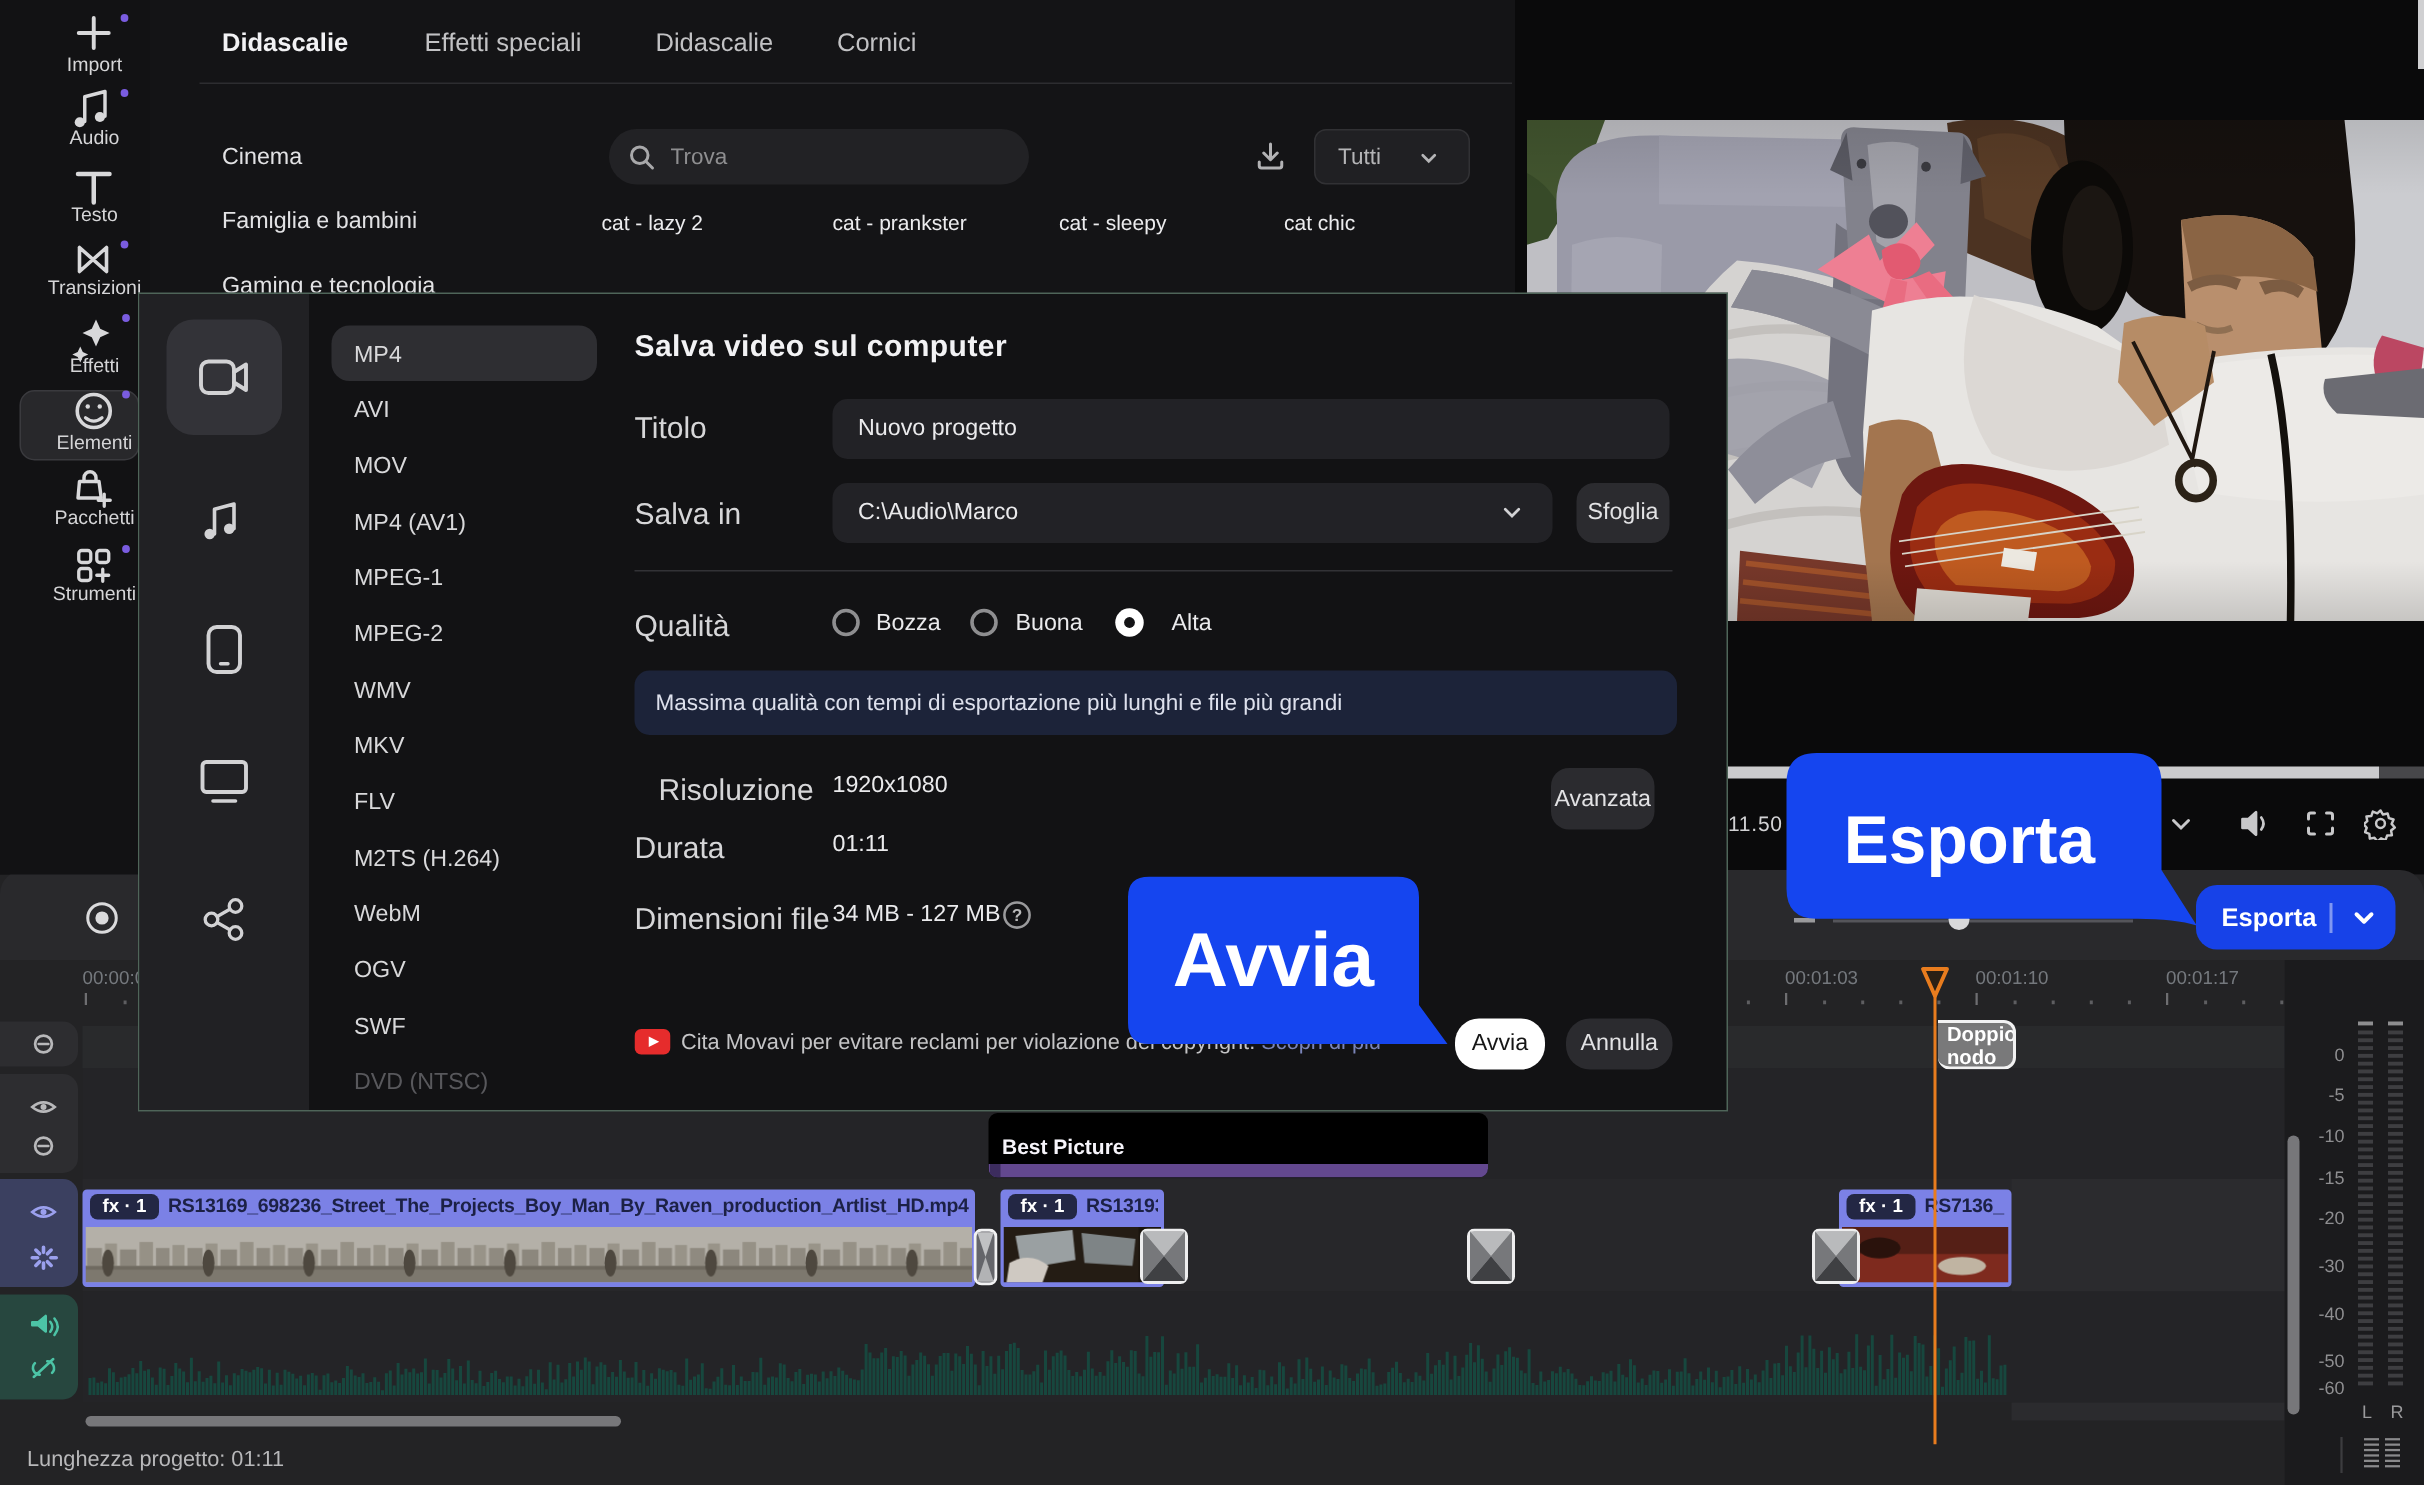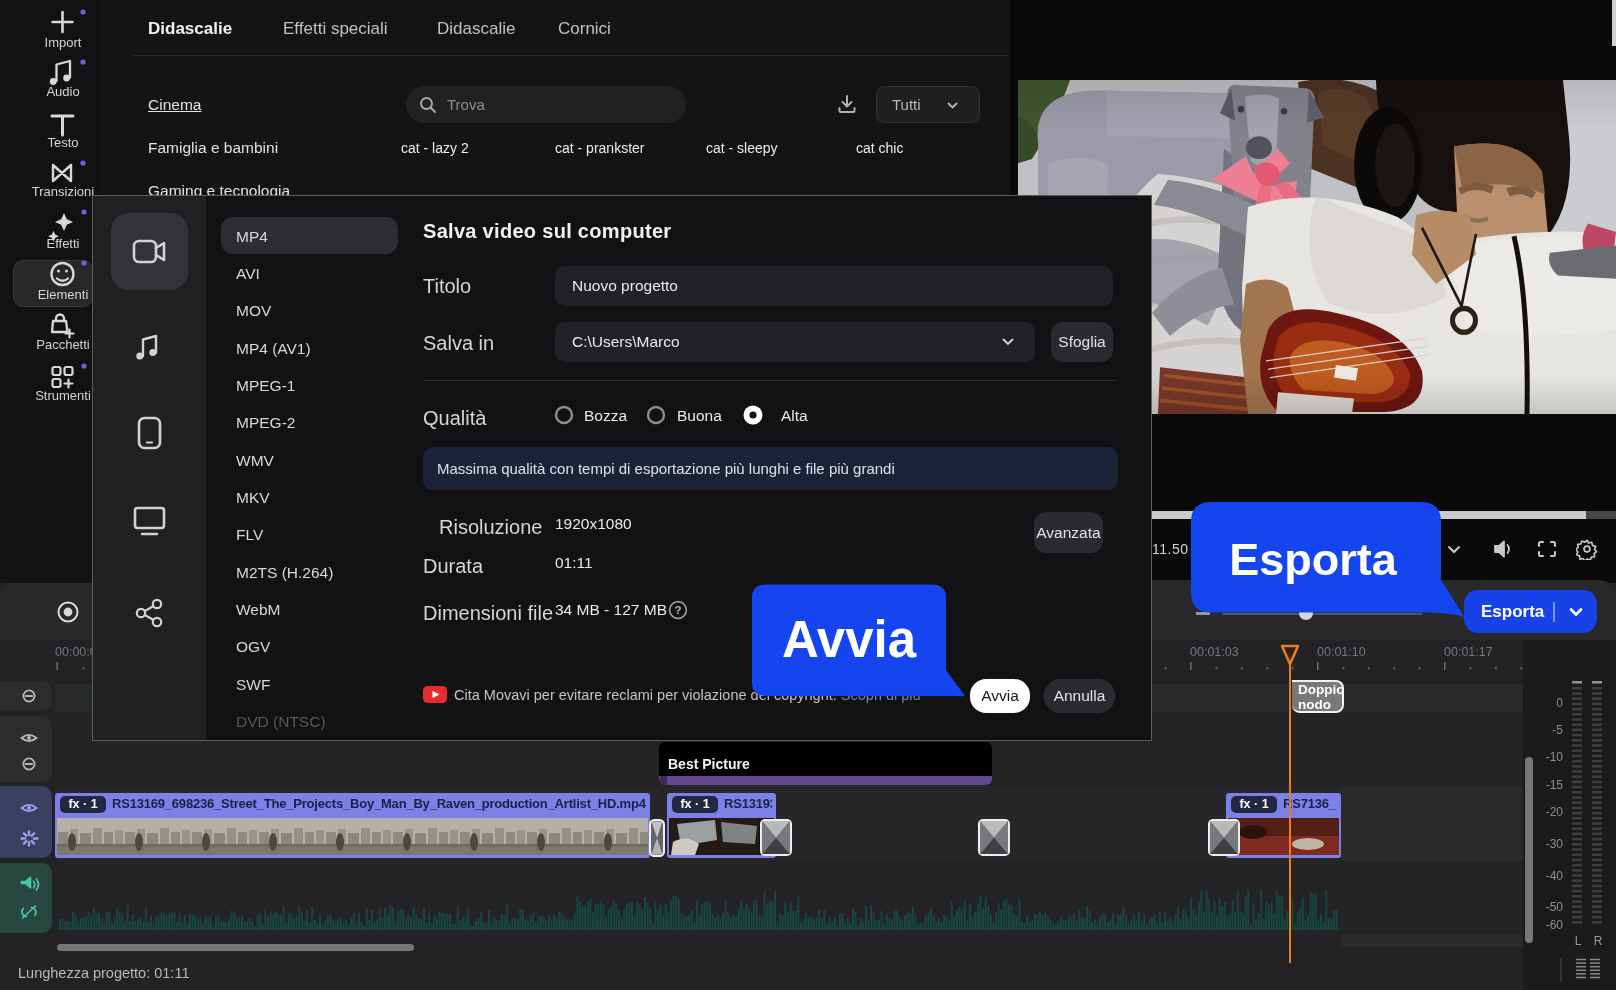--- a/index.html
+++ b/index.html
@@ -30,21 +30,21 @@
 </style>
 </head>
 <body>
 <div id="stage">
   <div class="abs" id="toppanel">
     <div class="tab" style="left:48px;color:#f2f2f4;font-weight:700;">Didascalie</div>
     <div class="tab" style="left:183px;">Effetti speciali</div>
     <div class="tab" style="left:337px;">Didascalie</div>
     <div class="tab" style="left:458px;">Cornici</div>
     <div class="abs" style="left:33px;top:55px;width:875px;height:1px;background:#2d2d30;"></div>
-    <div class="cat" style="top:96px;text-decoration:underline;">Cinema</div>
+    <div class="cat" style="top:96px;">Cinema</div>
     <div class="cat" style="top:139px;">Famiglia e bambini</div>
     <div class="cat" style="top:182px;">Gaming e tecnologia</div>
     <div class="abs" style="left:306px;top:86px;width:280px;height:37px;background:#222225;border-radius:19px;"></div>
     <svg class="abs" style="left:318px;top:95px;" width="20" height="20" viewBox="0 0 20 20">
         <circle cx="8.5" cy="8.5" r="5.5" fill="none" stroke="#a8a8aa" stroke-width="2"></circle>
         <path d="M12.8 12.8 L17 17" stroke="#a8a8aa" stroke-width="2" stroke-linecap="round"></path>
       </svg>
     <div class="abs" style="left:347px;top:96px;font-size:15px;color:#8e8e90;">Trova</div>
     <svg class="abs" style="left:736px;top:93px;" width="22" height="22" viewBox="0 0 22 22" fill="none" stroke="#b2b2b4" stroke-width="2" stroke-linecap="round" stroke-linejoin="round">
         <path d="M11 3 v10 M6.5 9 l4.5 4.5 L15.5 9 M3.5 15 v2.5 a1.5 1.5 0 0 0 1.5 1.5 h12 a1.5 1.5 0 0 0 1.5 -1.5 V15"></path>
@@ -529,21 +529,21 @@
     <div class="fmt" style="top:405px;">WebM</div>
     <div class="fmt" style="top:442px;">OGV</div>
     <div class="fmt" style="top:480px;">SWF</div>
     <div class="fmt" style="top:517px;color:#58585c;">DVD (NTSC)</div>
     <div class="abs" style="left:330px;top:24px;font-size:20px;font-weight:700;color:#f2f2f4;letter-spacing:0.3px;">Salva video sul computer</div>
     <div class="dlabel" style="left:330px;top:79px;">Titolo</div>
     <div class="dinput" style="left:462px;top:70px;width:558px;height:40px;"></div>
     <div class="dvalue" style="left:479px;top:81px;">Nuovo progetto</div>
     <div class="dlabel" style="left:330px;top:136px;">Salva in</div>
     <div class="dinput" style="left:462px;top:126px;width:480px;height:40px;"></div>
-    <div class="dvalue" style="left:479px;top:137px;">C:\Users\Marco</div>
+    <div class="dvalue" style="left:479px;top:137px;">C:\Audio\Marco</div>
     <svg class="abs" style="left:908px;top:140px;" width="14" height="12" viewBox="0 0 14 12" fill="none" stroke="#d2d2d4" stroke-width="1.8" stroke-linecap="round">
         <path d="M2.5 3.5 l4.5 4.5 4.5 -4.5"></path>
       </svg>
     <div class="dbtn" style="left:958px;top:126px;width:62px;height:40px;">Sfoglia</div>
     <div class="abs" style="left:330px;top:184px;width:692px;height:1px;background:#323236;"></div>
     <div class="dlabel" style="left:330px;top:211px;">Qualità</div>
     <svg class="abs" style="left:461px;top:209px;" width="20" height="20" viewBox="0 0 20 20">
         <circle cx="10" cy="10" r="8" fill="none" stroke="#8e8e90" stroke-width="2.4"></circle>
       </svg>
     <div class="dvalue" style="left:491px;top:211px;">Bozza</div>

